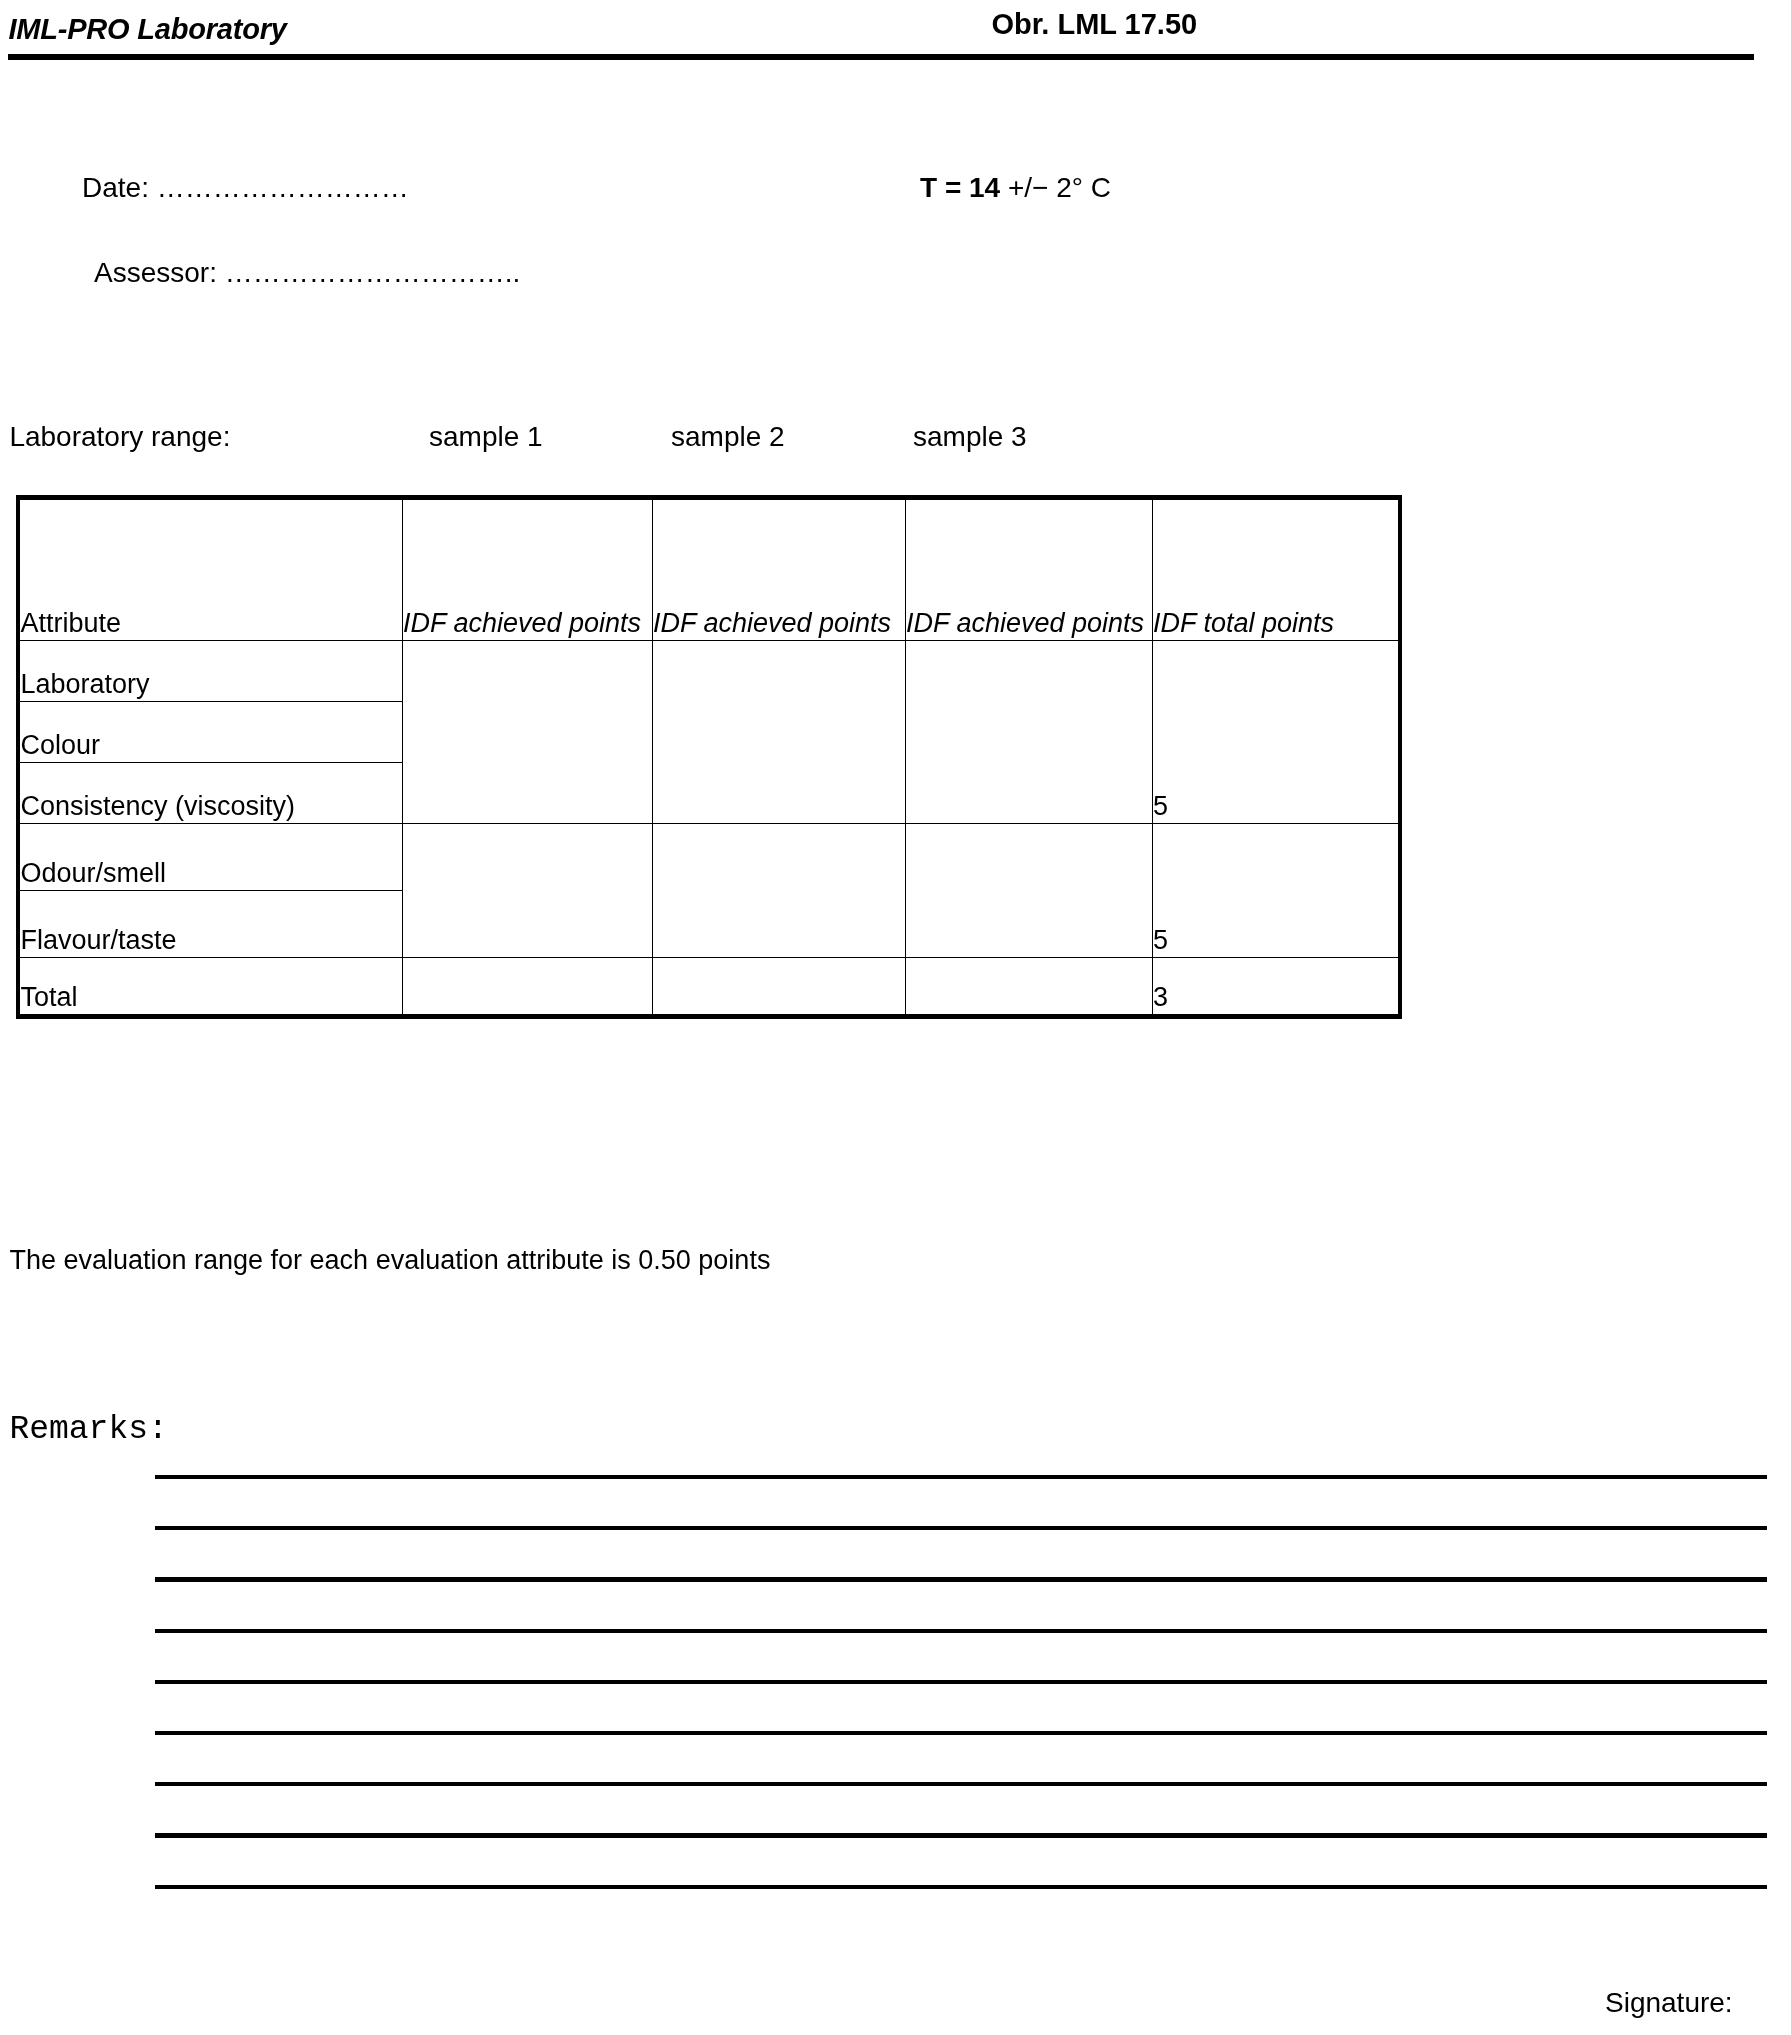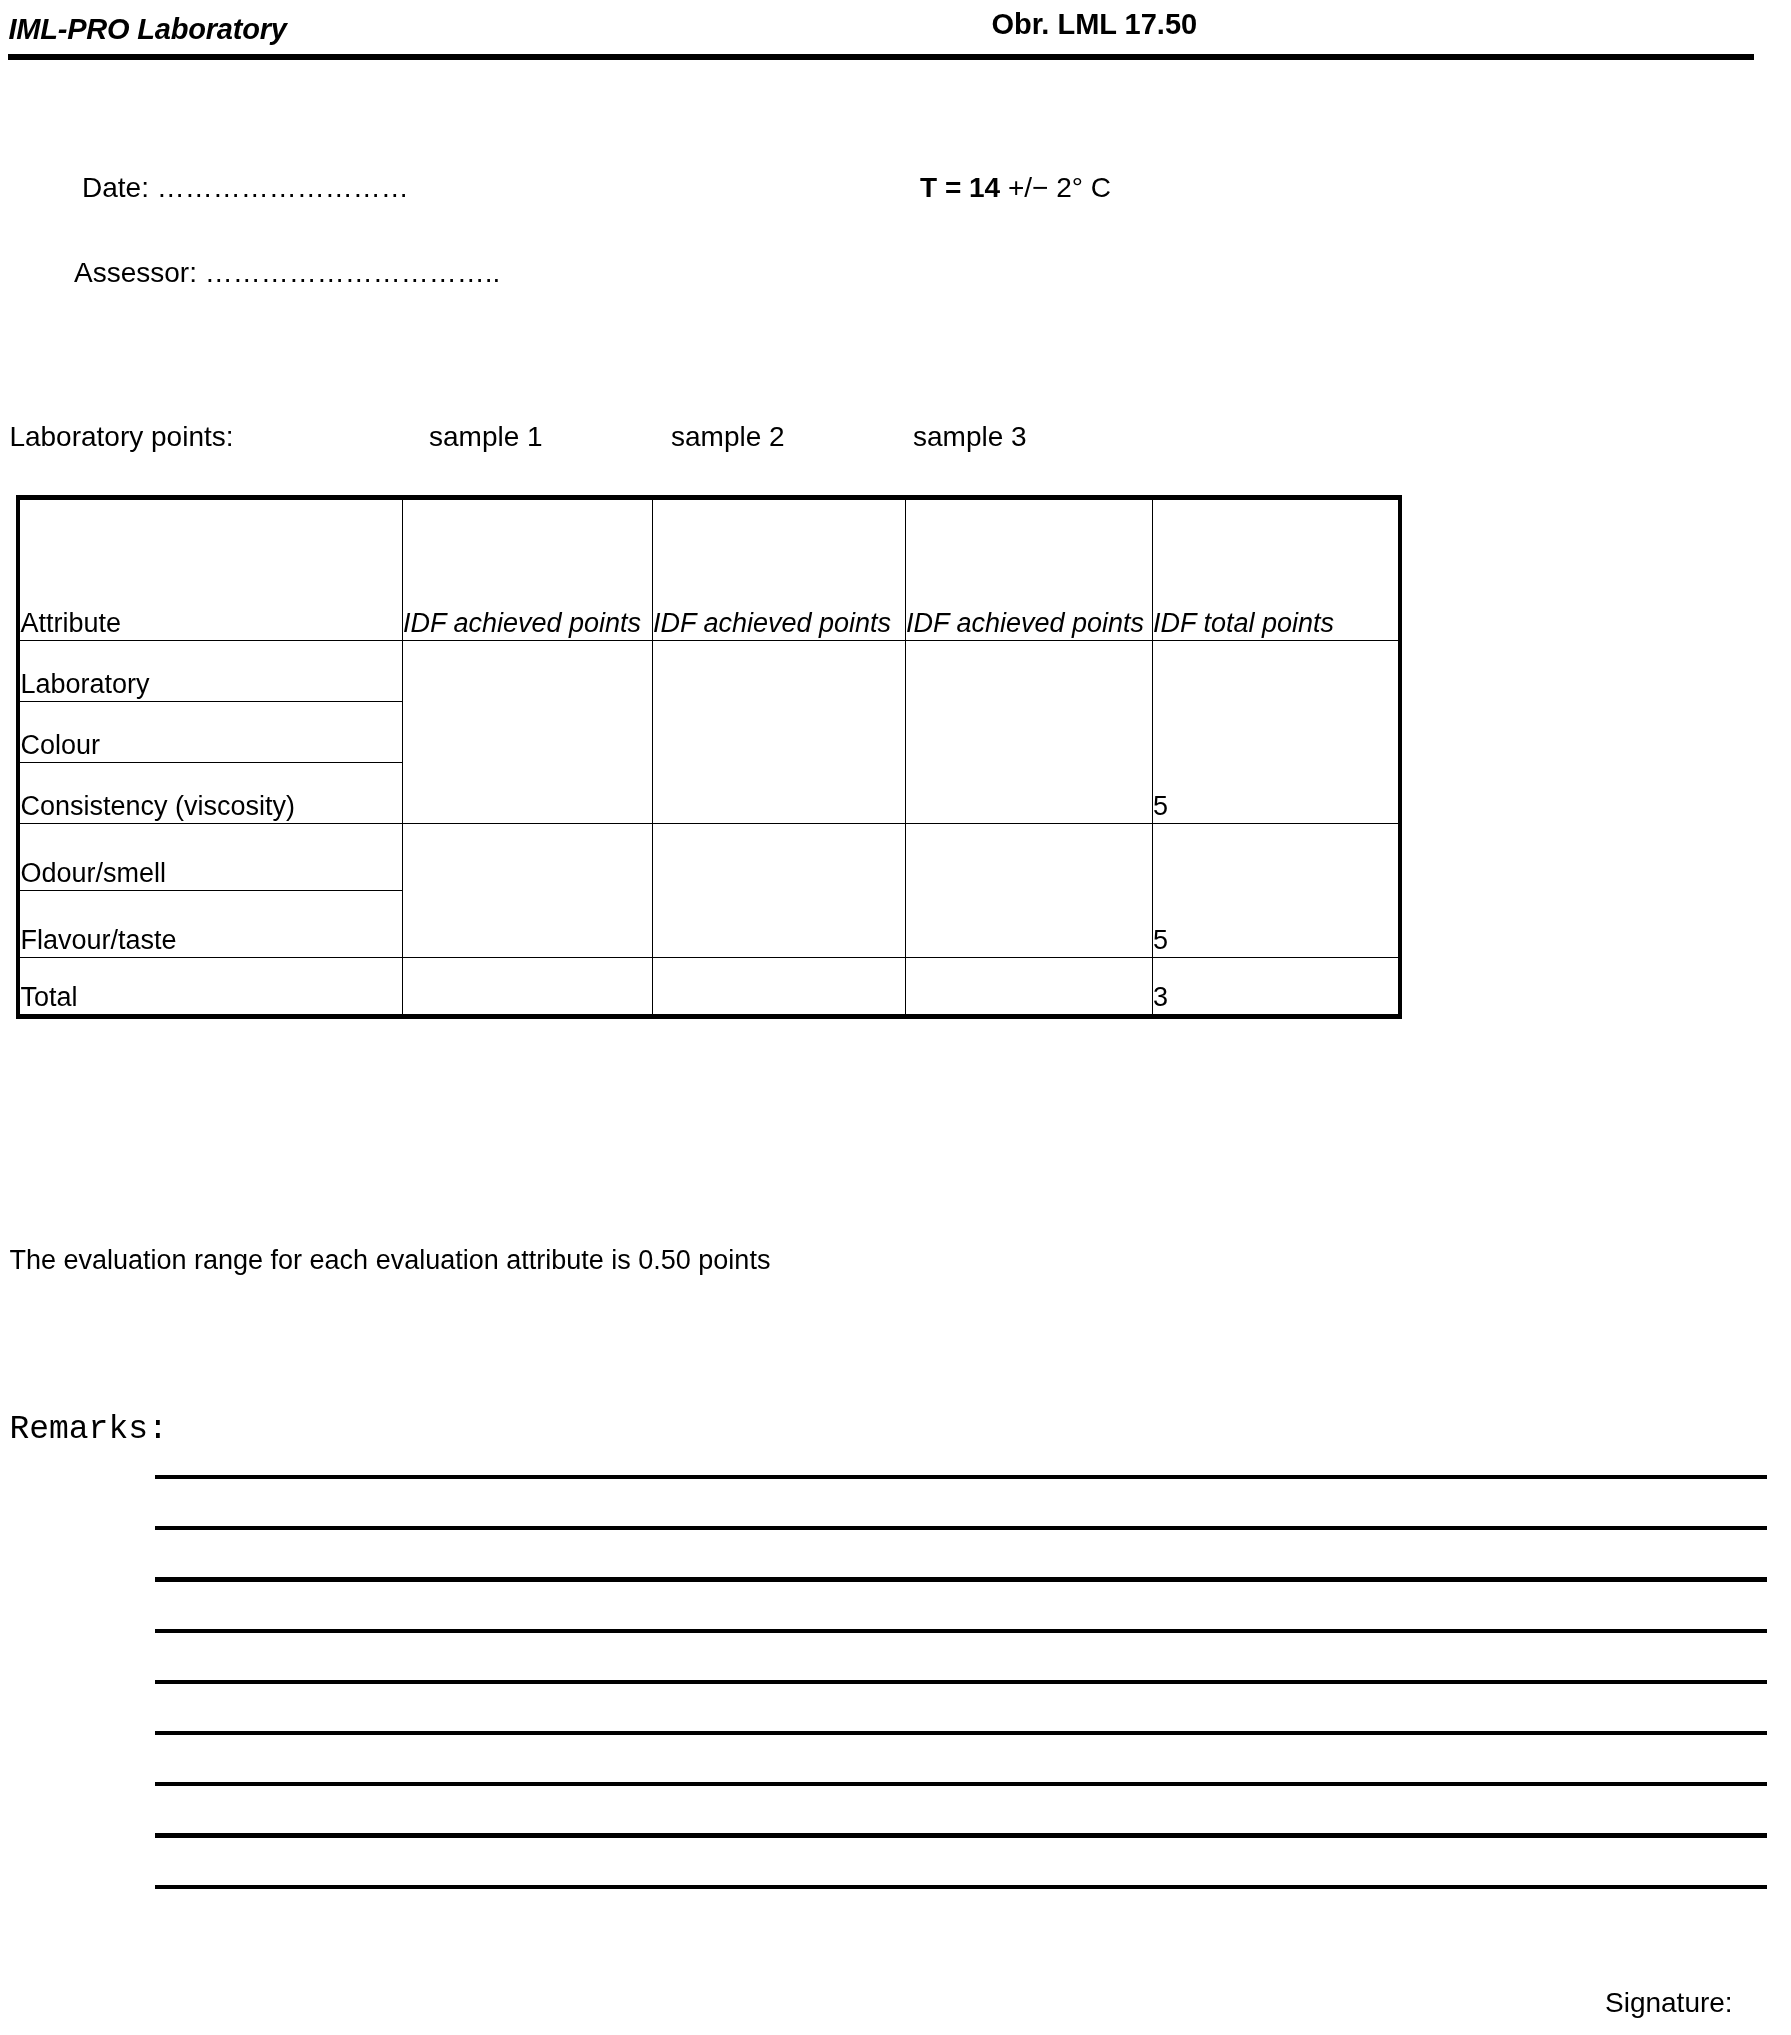--- a/index.html
+++ b/index.html
@@ -53,21 +53,21 @@
   
   .meta-date {
     position: absolute;
     left: 82px;
     top: 172px;
     font-size: 28px;
     white-space: nowrap;
   }
   .meta-assessor {
     position: absolute;
-    left: 74px;
+    left: 94px;
     top: 257px;
     font-size: 28px;
     white-space: nowrap;
   }
   .meta-temp {
     position: absolute;
     left: 920px;
     top: 172px;
     font-size: 28px;
     white-space: nowrap;
@@ -188,21 +188,21 @@
 <div class="header-rule"></div>
 
 <div class="meta-date">Date: ………………………</div>
 
 <div class="meta-assessor">Assessor: …………………………..</div>
 
 <div class="meta-temp">
   <span class="bold">T = 14</span><span> +/− 2° C</span>
 </div>
 
-<div class="lab-label">Laboratory points:</div>
+<div class="lab-label">Laboratory range:</div>
 <div class="sample-1">sample 1</div>
 <div class="sample-2">sample 2</div>
 <div class="sample-3">sample 3</div>
 
 <table class="eval-table">
   <colgroup>
     <col class="col-attr">
       <col class="col-s1">
       <col class="col-s2">
       <col class="col-s3">

